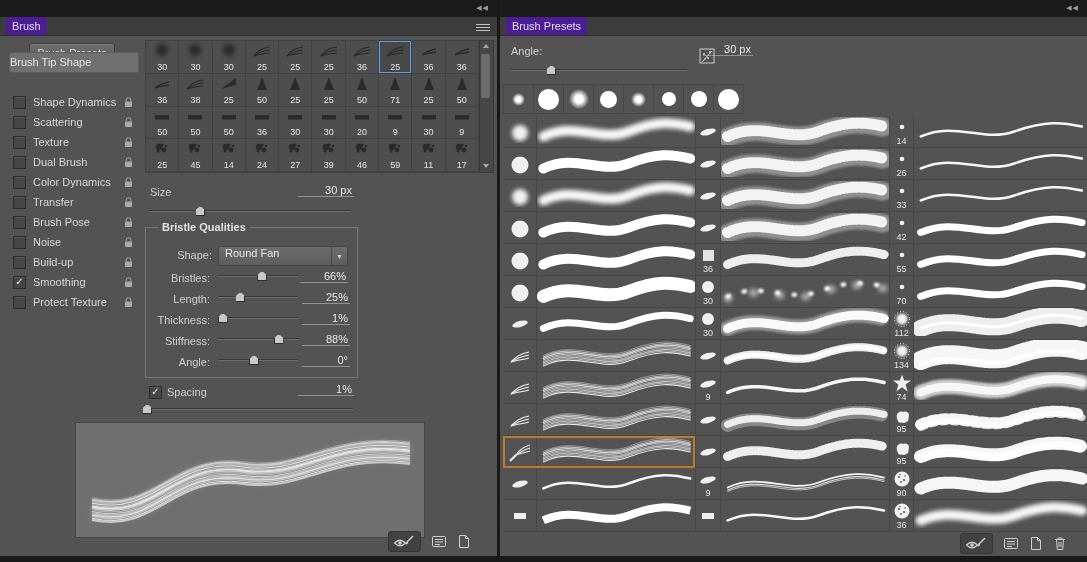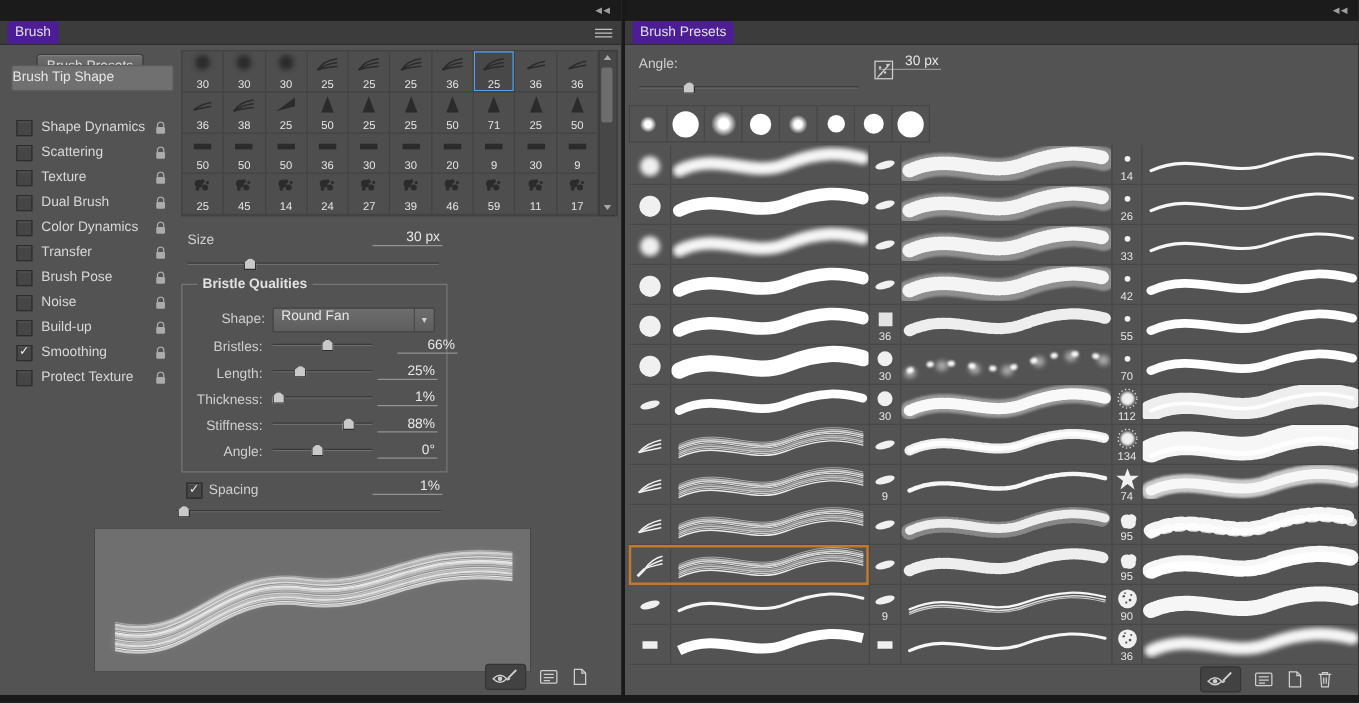--- a/index.html
+++ b/index.html
@@ -563,21 +563,21 @@
         <span class="dd-text">Round Fan</span>
         <span class="dd-arrow">▼</span>
       </div>
       <div id="bristle-params">
           <div>
             <span class="bb-label" style="left:0;top:44px">Bristles:</span>
             <div class="slider" style="left:72px;top:42px;width:80px">
               <div class="track"></div>
               <div class="thumb" style="left:calc(55% - 5px)"></div>
             </div>
-            <span class="vfield" style="left:172px;top:42px;width:44px">66%</span>
+            <span class="vfield" style="left:154px;top:42px;width:44px">66%</span>
           </div>
           <div>
             <span class="bb-label" style="left:0;top:65px">Length:</span>
             <div class="slider" style="left:72px;top:63px;width:80px">
               <div class="track"></div>
               <div class="thumb" style="left:calc(28% - 5px)"></div>
             </div>
             <span class="vfield" style="left:156px;top:63px;width:44px">25%</span>
           </div>
           <div>

